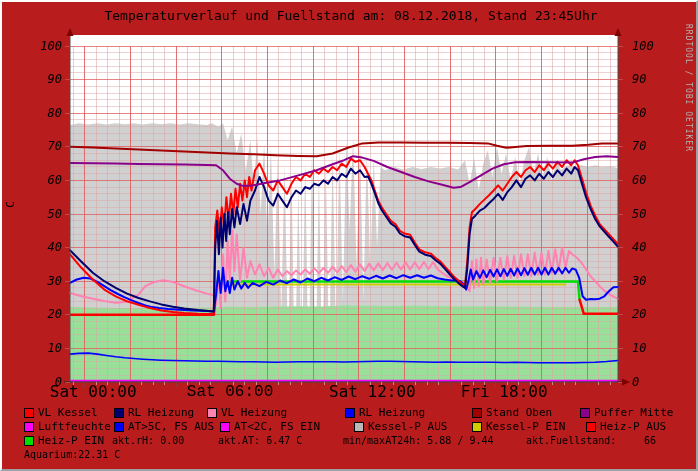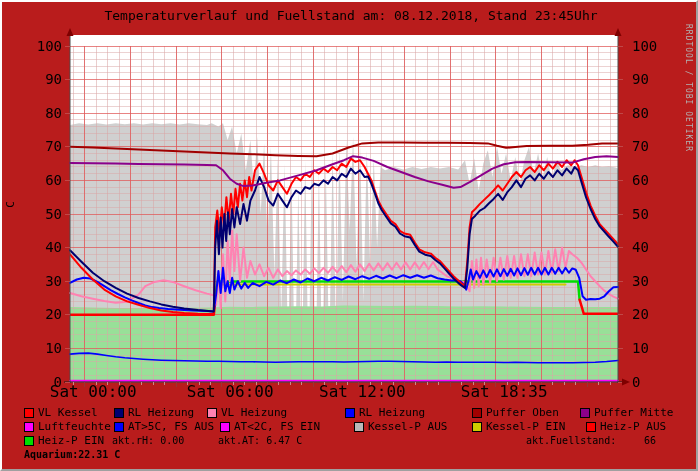--- a/index.html
+++ b/index.html
@@ -9,29 +9,29 @@
     border-top:2px solid #fdfdfd;border-left:2px solid #fdfdfd;
     border-right:2px solid #a0a0a0;border-bottom:2px solid #a0a0a0;
     box-sizing:border-box;
     font-family:"DejaVu Sans Mono","Liberation Mono",monospace;
     color:#000;overflow:hidden;
   }
   #chart-svg{position:absolute;left:0;top:0;}
   .title{position:absolute;left:0;top:6px;width:698px;text-align:center;font-size:13px;white-space:pre;}
   .watermark{position:absolute;right:3px;top:22px;font-size:8px;color:#b2b2b2;writing-mode:vertical-rl;letter-spacing:1px;}
   .yaxis-unit{position:absolute;left:-12px;top:196px;font-size:11px;transform:rotate(-90deg);width:40px;text-align:center;}
-  .ylab{position:absolute;font-size:14px;line-height:13px;}
+  .ylab{position:absolute;font-size:12px;line-height:13px;font-style:italic;}
   .ylab.left{width:36px;text-align:right;}
   .ylab.right{width:36px;text-align:left;}
   .xlab{position:absolute;font-size:16px;line-height:12px;width:70px;text-align:center;white-space:pre;}
   .leg-item{position:absolute;height:12px;font-size:11px;line-height:12px;white-space:pre;}
   .leg-sq{position:absolute;left:0;top:1px;width:8px;height:8px;border:1px solid #000;display:inline-block;}
   .leg-tx{position:absolute;left:14px;top:0;}
   .leg-stat{position:absolute;font-size:10px;line-height:12px;white-space:pre;}
-  .r1{top:405px;} .r2{top:419px;} .r3{top:433px;} .r4{top:447px;font-weight:bold;}
+  .r1{top:405px;} .r2{top:419px;} .r3{top:433px;} .r4{top:447px;}
 </style>
 </head>
 <body>
 
 <div id="graph">
   <svg id="chart-svg" width="698" height="471">
       <rect x="68" y="33" width="548" height="347" fill="#ffffff"></rect>
       <path d="M68.0,380 L68.0,123.0 L77.1,121.3 L86.3,122.6 L95.4,121.3 L104.5,122.6 L113.7,121.3 L122.8,122.3 L131.9,121.3 L141.1,122.6 L150.2,121.3 L159.3,122.3 L168.5,121.3 L177.6,122.6 L186.7,121.3 L195.9,122.3 L205.0,123.0 L209.6,121.3 L216.4,124.6 L221.0,121.3 L225.6,138.1 L230.1,124.6 L234.7,151.5 L239.3,131.4 L243.8,168.3 L248.4,138.1 L251.8,185.1 L255.2,134.7 L258.7,212.0 L262.1,141.4 L265.5,238.9 L268.9,144.8 L272.4,272.5 L275.8,154.9 L279.2,312.8 L282.6,161.6 L286.1,353.1 L289.5,171.7 L292.9,380.0 L296.3,185.1 L299.8,380.0 L303.2,158.2 L306.6,380.0 L310.0,144.8 L313.5,380.0 L316.9,168.3 L320.3,380.0 L323.7,158.2 L327.2,359.8 L330.6,148.2 L334.0,333.0 L337.4,144.8 L340.9,299.4 L344.3,138.1 L347.7,228.8 L351.1,134.7 L354.6,265.8 L358.0,141.4 L361.4,299.4 L364.8,148.2 L368.3,269.1 L371.7,154.9 L375.1,245.6 L378.5,165.0 L383.1,168.3 L392.2,165.0 L401.4,167.6 L410.5,165.0 L419.6,167.0 L428.8,165.0 L437.9,166.6 L447.0,165.0 L456.2,167.6 L463.0,158.2 L467.6,181.8 L472.2,156.6 L476.7,188.5 L481.3,161.6 L485.8,148.2 L490.4,175.0 L495.0,144.8 L499.5,171.7 L504.1,151.5 L508.7,178.4 L513.3,154.9 L517.8,181.8 L522.4,158.2 L527.0,144.8 L531.5,171.7 L536.1,151.5 L540.7,175.0 L545.2,154.9 L549.8,178.4 L554.3,158.2 L558.9,168.3 L565.8,163.3 L572.6,165.0 L579.5,163.3 L586.3,165.0 L593.2,163.3 L600.0,165.0 L606.9,164.3 L613.7,165.6 L616.0,166.6 L616.0,380 Z" fill="#d0d0d0" stroke="none"></path>
       <path d="M68.0,380 L68.0,305.1 L90.8,305.6 L113.7,305.9 L136.5,306.1 L159.3,306.1 L182.2,305.7 L205.0,305.4 L227.8,304.7 L250.7,304.9 L273.5,304.4 L296.3,304.2 L319.2,304.4 L342.0,303.6 L364.8,303.7 L387.7,304.1 L410.5,303.7 L433.3,304.1 L456.2,304.4 L479.0,304.2 L501.8,304.6 L524.7,304.7 L547.5,304.9 L570.3,305.1 L593.2,305.1 L616.0,305.1 L616.0,380 Z" fill="#98e098" stroke="none"></path>
       <g shape-rendering="crispEdges">
@@ -271,39 +271,40 @@
       <div class="ylab right" style="left: 630px; top: 171.9px;">60</div>
       <div class="ylab left" style="left: 24px; top: 138.3px;">70</div>
       <div class="ylab right" style="left: 630px; top: 138.3px;">70</div>
       <div class="ylab left" style="left: 24px; top: 104.7px;">80</div>
       <div class="ylab right" style="left: 630px; top: 104.7px;">80</div>
       <div class="ylab left" style="left: 24px; top: 71.1px;">90</div>
       <div class="ylab right" style="left: 630px; top: 71.1px;">90</div>
       <div class="ylab left" style="left: 24px; top: 37.5px;">100</div>
       <div class="ylab right" style="left: 630px; top: 37.5px;">100</div>
       <div class="xlab" style="left: 47.8417px; top: 384px;">Sat 00:00</div>
-      <div class="xlab" style="left: 184.842px; top: 384px;">Sat 06:00</div>
-      <div class="xlab" style="left: 317px; top: 384px;">Sat 12:00</div>
-      <div class="xlab" style="left: 458.842px; top: 384px;">Sat 18:35</div>
+      <div class="xlab" style="left: 184.842px; top: 384px; font-family: Liberation Mono, monospace;">Sat 06:00</div>
+      <div class="xlab" style="left: 327px; top: 384px;">Sat 12:00</div>
+      <div class="xlab" style="left: 458.842px; top: 384px;">Fri 18:00</div>
     </div>
 
   <span class="leg-item r1" style="left:22px"><span class="leg-sq" style="background: rgb(255, 0, 0);"></span><span class="leg-tx">VL Kessel</span></span>
   <span class="leg-item r1" style="left:112px"><span class="leg-sq" style="background: rgb(0, 0, 112);"></span><span class="leg-tx">RL Heizung</span></span>
   <span class="leg-item r1" style="left:205px"><span class="leg-sq" style="background: rgb(255, 130, 178);"></span><span class="leg-tx">VL Heizung</span></span>
   <span class="leg-item r1" style="left:343px"><span class="leg-sq" style="background: rgb(0, 0, 255);"></span><span class="leg-tx">RL Heizung</span></span>
-  <span class="leg-item r1" style="left:470px"><span class="leg-sq" style="background: rgb(160, 0, 0);"></span><span class="leg-tx">Puffer Oben</span></span>
+  <span class="leg-item r1" style="left:470px"><span class="leg-sq" style="background: rgb(160, 0, 0);"></span><span class="leg-tx">Stand Oben</span></span>
   <span class="leg-item r1" style="left:578px"><span class="leg-sq" style="background: rgb(139, 0, 139);"></span><span class="leg-tx">Puffer Mitte</span></span>
 
   <span class="leg-item r2" style="left:22px"><span class="leg-sq" style="background: rgb(255, 0, 255);"></span><span class="leg-tx">Luftfeuchte</span></span>
   <span class="leg-item r2" style="left:112px"><span class="leg-sq" style="background: rgb(0, 0, 255);"></span><span class="leg-tx">AT&gt;5C, FS AUS</span></span>
   <span class="leg-item r2" style="left:218px"><span class="leg-sq" style="background: rgb(255, 0, 255);"></span><span class="leg-tx">AT&lt;2C, FS EIN</span></span>
   <span class="leg-item r2" style="left:352px"><span class="leg-sq" style="background: rgb(185, 185, 185);"></span><span class="leg-tx">Kessel-P AUS</span></span>
   <span class="leg-item r2" style="left:470px"><span class="leg-sq" style="background: rgb(205, 205, 0);"></span><span class="leg-tx">Kessel-P EIN</span></span>
   <span class="leg-item r2" style="left:584px"><span class="leg-sq" style="background: rgb(255, 0, 0);"></span><span class="leg-tx">Heiz-P AUS</span></span>
 
   <span class="leg-item r3" style="left:22px"><span class="leg-sq" style="background: rgb(0, 221, 0);"></span><span class="leg-tx">Heiz-P EIN</span></span>
   <span class="leg-stat r3" style="left:110px">akt.rH: 0.00</span>
   <span class="leg-stat r3" style="left:216px">akt.AT: 6.47 C</span>
+  <span class="leg-stat r3" style="left:341px">min/maxAT24h: 5.88 / 9.44</span>
   <span class="leg-stat r3" style="left:524px">akt.Fuellstand:</span>
   <span class="leg-stat r3" style="left:642px">66</span>
 
   <span class="leg-stat r4" style="left:22px">Aquarium:22.31 C</span>
 </div>
 
 </body></html>

